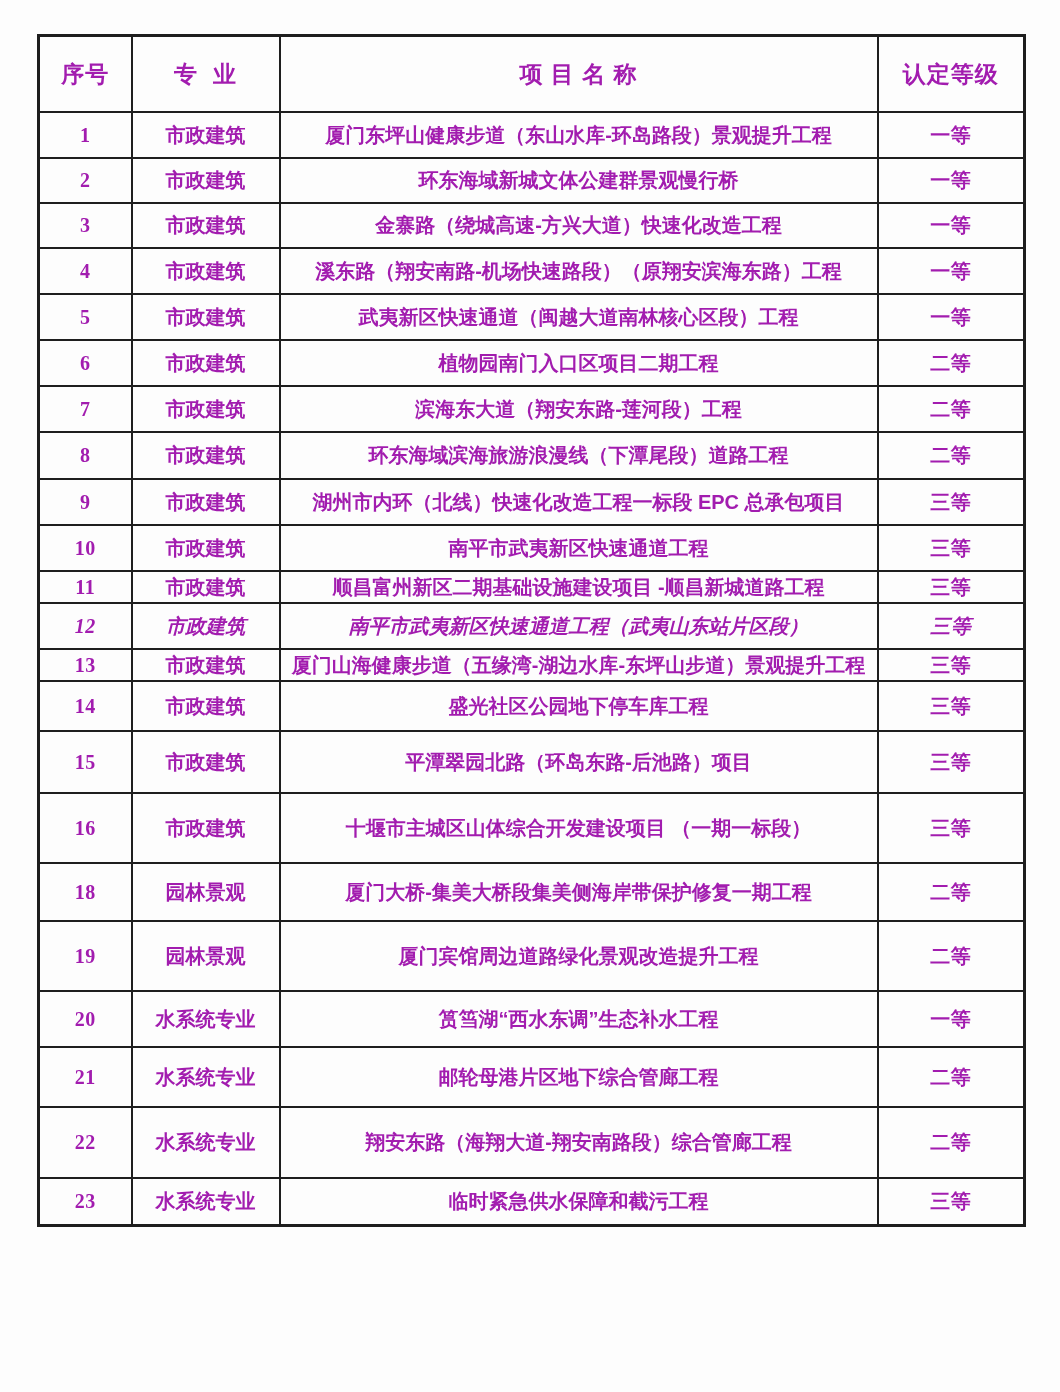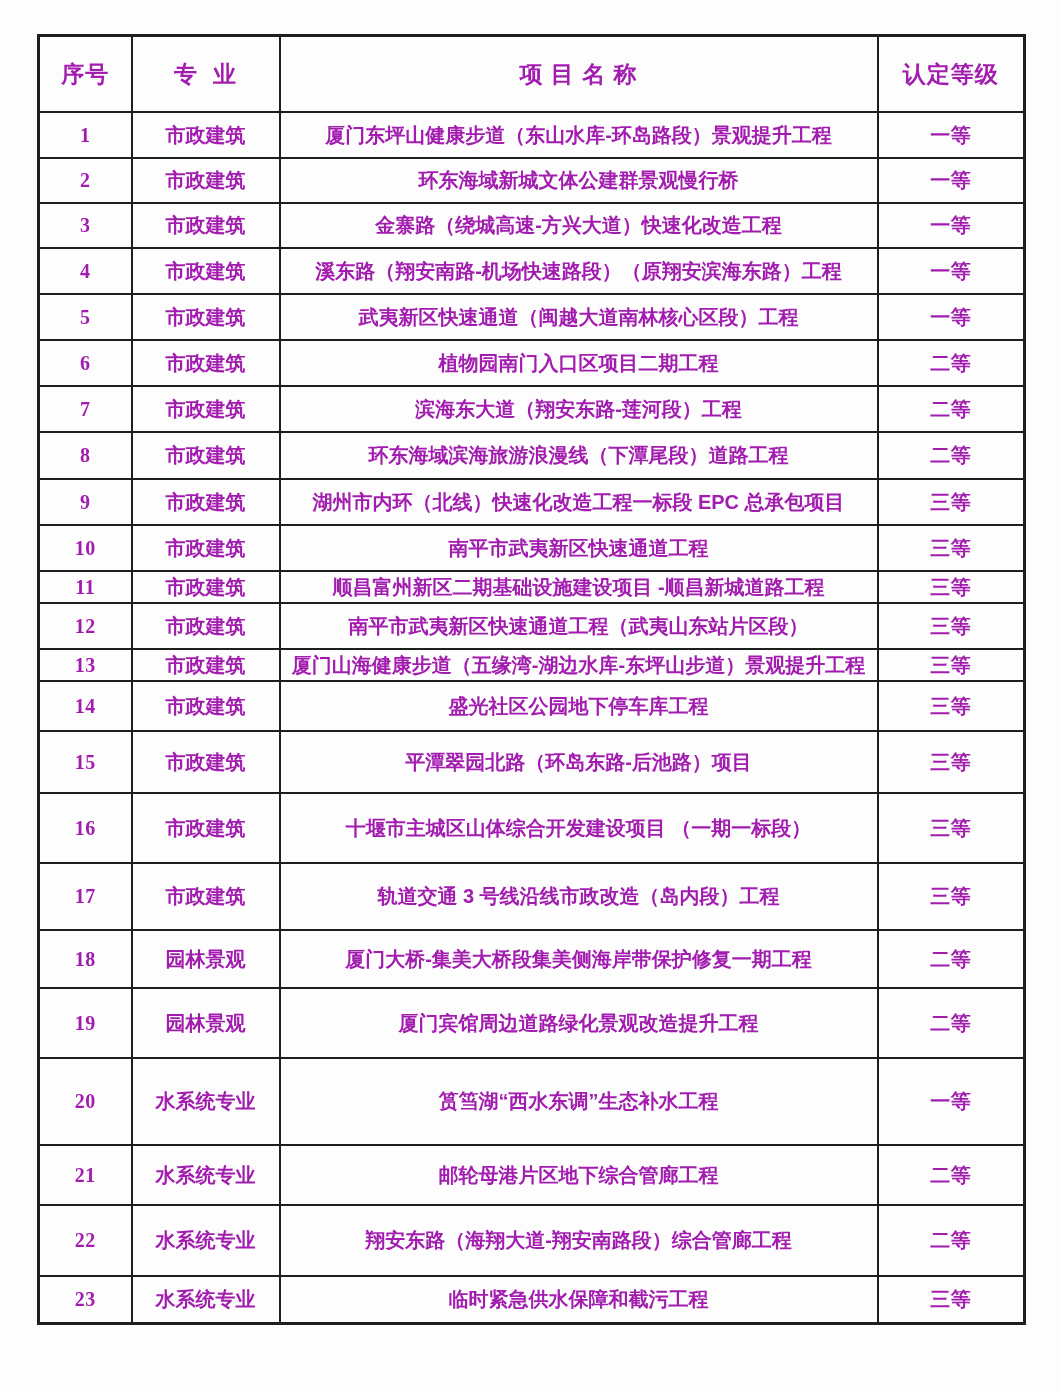--- a/index.html
+++ b/index.html
@@ -143,21 +143,21 @@
           <td class="cell-specialty">市政建筑</td>
           <td class="cell-project">南平市武夷新区快速通道工程</td>
           <td class="cell-grade">三等</td>
         </tr>
         <tr style="height: 32px;">
           <td class="cell-serial">11</td>
           <td class="cell-specialty">市政建筑</td>
           <td class="cell-project">顺昌富州新区二期基础设施建设项目 -顺昌新城道路工程</td>
           <td class="cell-grade">三等</td>
         </tr>
-        <tr style="height: 46px;">
+        <tr style="height: 46px; font-style: italic;">
           <td class="cell-serial">12</td>
           <td class="cell-specialty">市政建筑</td>
           <td class="cell-project">南平市武夷新区快速通道工程（武夷山东站片区段）</td>
           <td class="cell-grade">三等</td>
         </tr>
         <tr style="height: 32px;">
           <td class="cell-serial">13</td>
           <td class="cell-specialty">市政建筑</td>
           <td class="cell-project">厦门山海健康步道（五缘湾-湖边水库-东坪山步道）景观提升工程</td>
           <td class="cell-grade">三等</td>
@@ -171,41 +171,35 @@
         <tr style="height: 62px;">
           <td class="cell-serial">15</td>
           <td class="cell-specialty">市政建筑</td>
           <td class="cell-project">平潭翠园北路（环岛东路-后池路）项目</td>
           <td class="cell-grade">三等</td>
         </tr>
         <tr style="height: 70px;">
           <td class="cell-serial">16</td>
           <td class="cell-specialty">市政建筑</td>
           <td class="cell-project">十堰市主城区山体综合开发建设项目 （一期一标段）</td>
-          <td class="cell-grade">三等</td>
-        </tr>
-        <tr style="height: 67px;">
-          <td class="cell-serial">17</td>
-          <td class="cell-specialty">市政建筑</td>
-          <td class="cell-project">轨道交通 3 号线沿线市政改造（岛内段）工程</td>
           <td class="cell-grade">三等</td>
         </tr>
         <tr style="height: 58px;">
           <td class="cell-serial">18</td>
           <td class="cell-specialty">园林景观</td>
           <td class="cell-project">厦门大桥-集美大桥段集美侧海岸带保护修复一期工程</td>
           <td class="cell-grade">二等</td>
         </tr>
         <tr style="height: 70px;">
           <td class="cell-serial">19</td>
           <td class="cell-specialty">园林景观</td>
           <td class="cell-project">厦门宾馆周边道路绿化景观改造提升工程</td>
           <td class="cell-grade">二等</td>
         </tr>
-        <tr style="height: 87px;">
+        <tr style="height: 56px;">
           <td class="cell-serial">20</td>
           <td class="cell-specialty">水系统专业</td>
           <td class="cell-project">筼筜湖“西水东调”生态补水工程</td>
           <td class="cell-grade">一等</td>
         </tr>
         <tr style="height: 60px;">
           <td class="cell-serial">21</td>
           <td class="cell-specialty">水系统专业</td>
           <td class="cell-project">邮轮母港片区地下综合管廊工程</td>
           <td class="cell-grade">二等</td>

